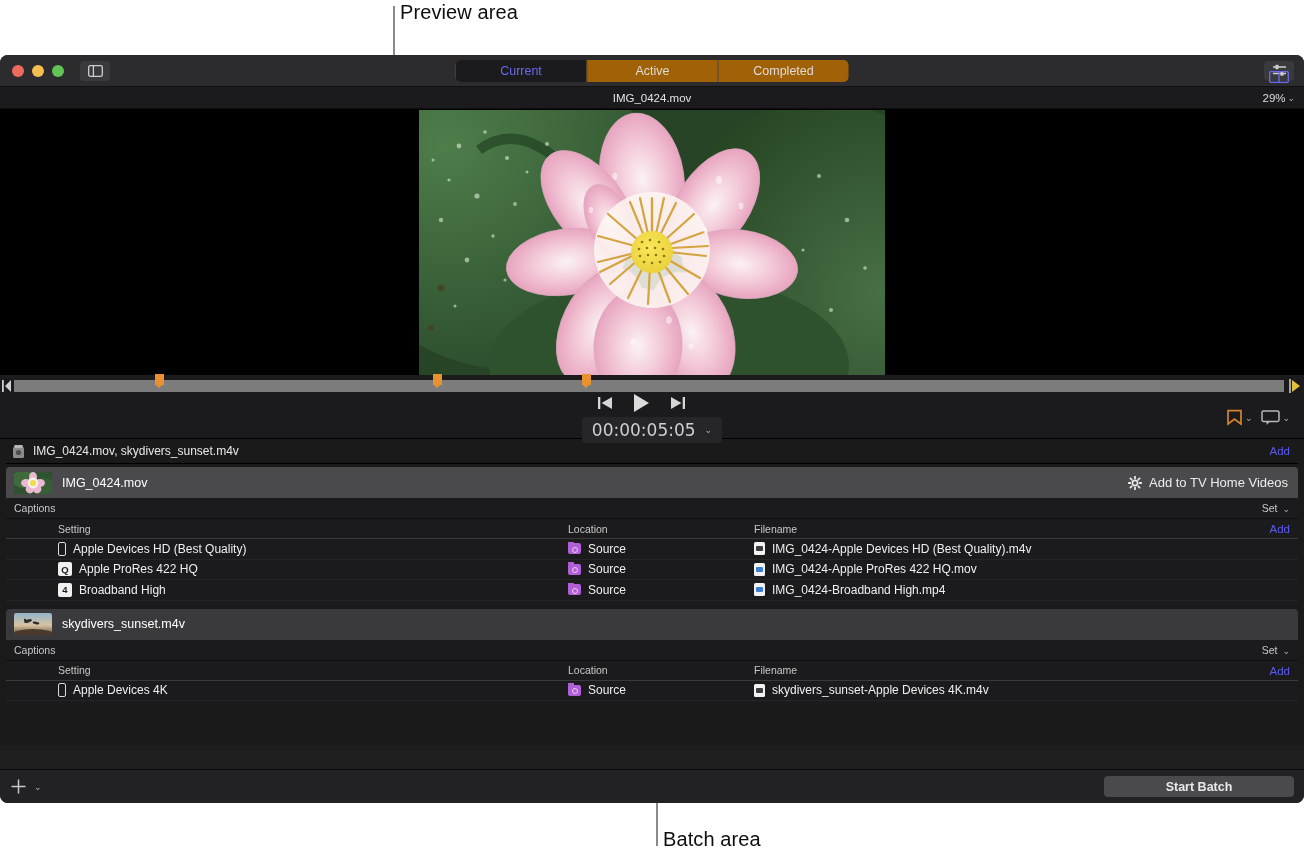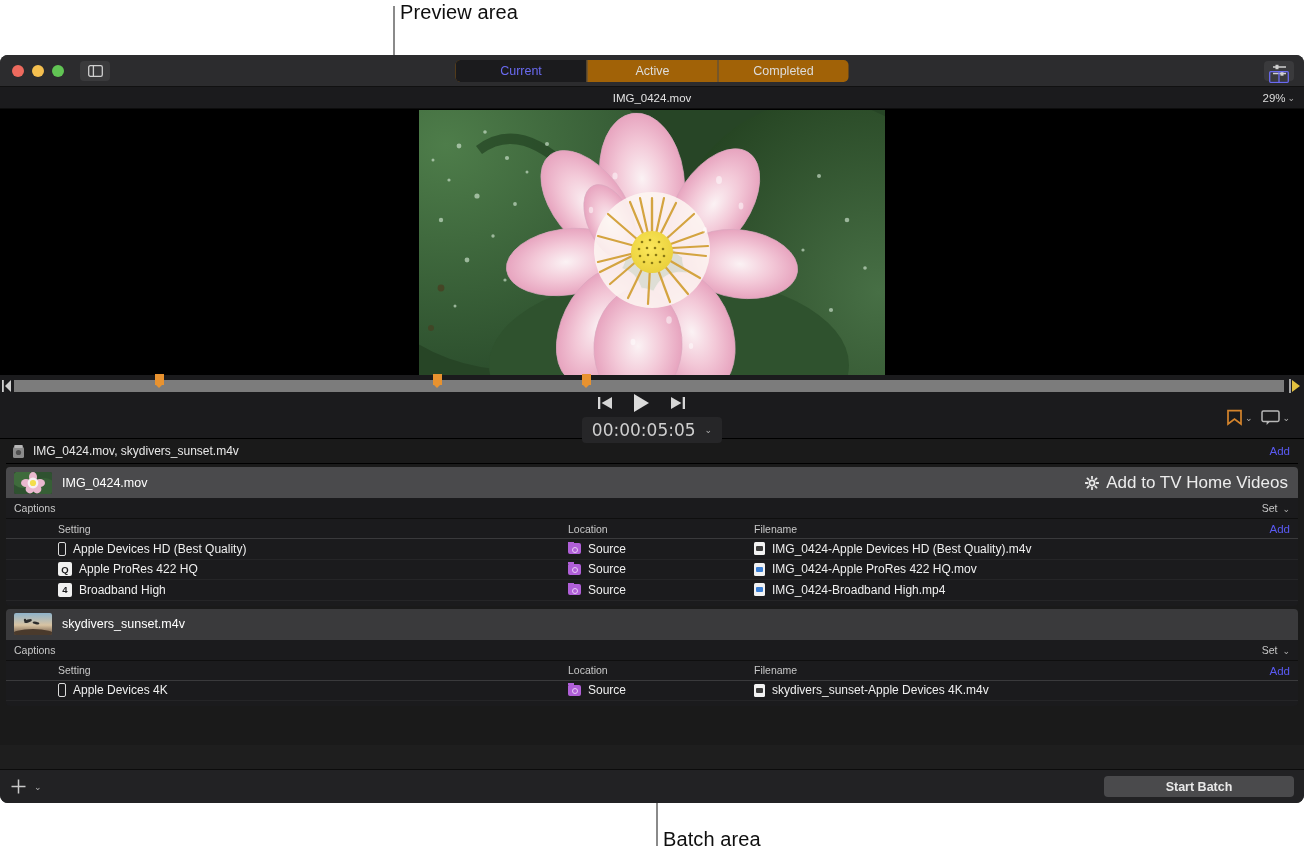--- a/index.html
+++ b/index.html
@@ -161,21 +161,21 @@
   .job { margin-top: 3px; border-radius: 4px; overflow: hidden; }
   .job-head {
     height: 31px; background: #4a4a4c;
     display: flex; align-items: center; padding: 0 8px;
     position: relative;
   }
   .thumb { width: 38px; height: 22px; border-radius: 2px; overflow: hidden; background: #333; position: relative; }
   .job-head .jname { font-size: 12.5px; color: #fff; margin-left: 10px; }
   .job-head .dest {
     position: absolute; right: 10px; display: flex; align-items: center; gap: 7px;
-    font-size: 17px; color: #ececec;
+    font-size: 13px; color: #ececec;
   }
   .caprow {
     height: 21px; background: #1b1b1d;
     display: flex; align-items: center; padding: 0 8px; position: relative;
     border-bottom: 1px solid #0f0f0f;
   }
   .caprow .lbl { font-size: 10.5px; color: #c8c8c8; }
   .caprow .set { position: absolute; right: 8px; font-size: 10.5px; color: #c8c8c8; }
 
   .tbl { background: #1b1b1d; }

